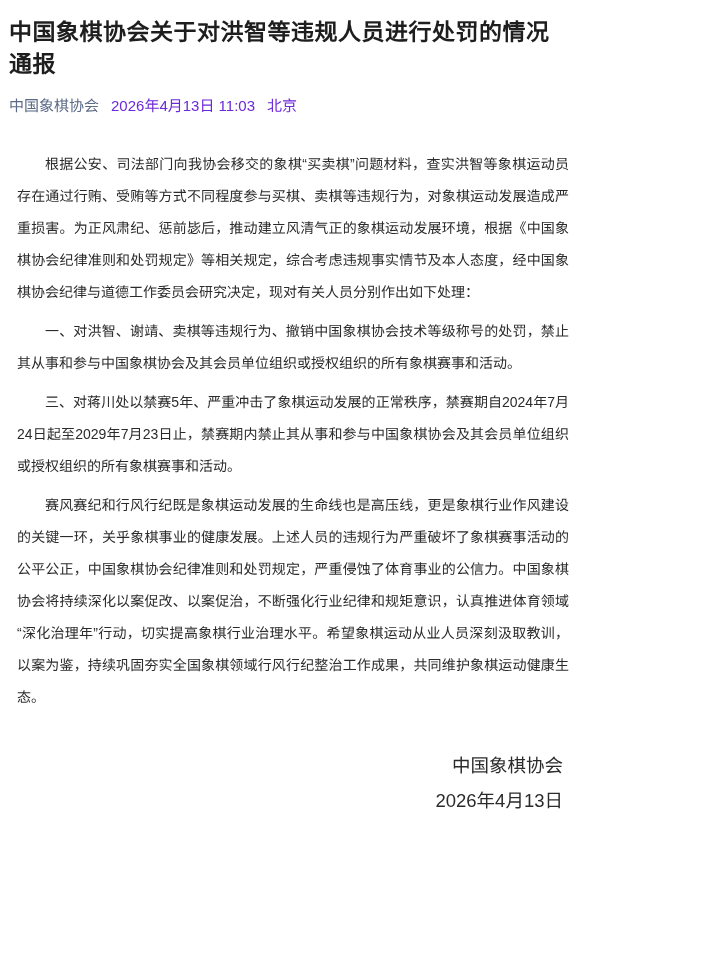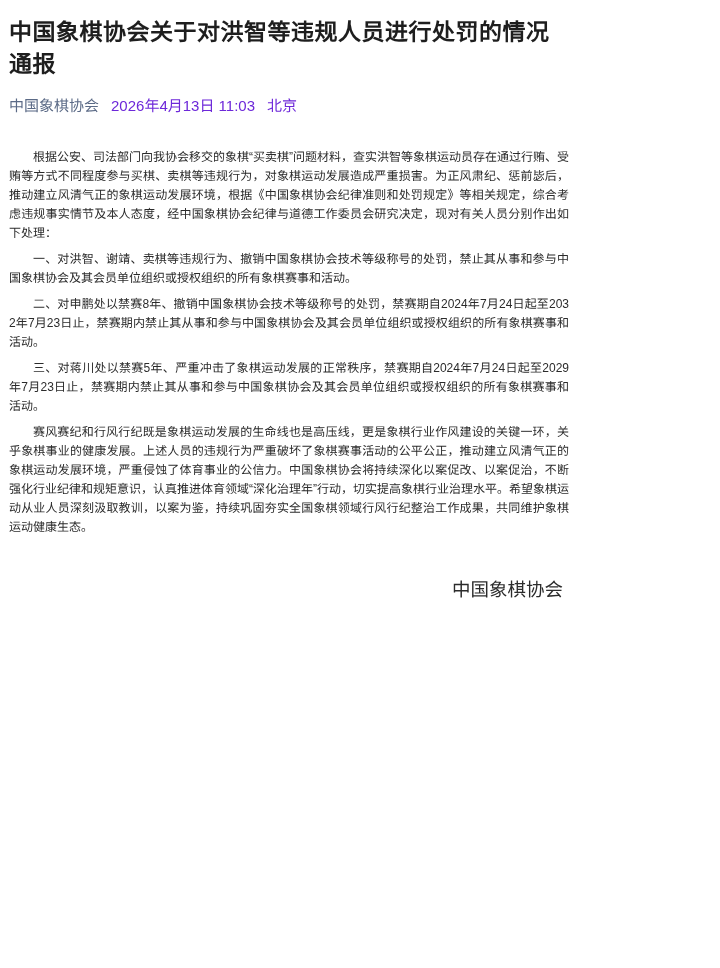--- a/index.html
+++ b/index.html
@@ -42,23 +42,23 @@
     color: #5b6a86;
     cursor: pointer;
   }
   .byline .meta {
     color: #6d28d9;
   }
   .content {
     margin-top: 32px;
   }
   .content p {
-    margin: 0 0 7px 4px;
-    font-size: 12px;
-    line-height: 19px;
+    margin: 0 0 7px 12px;
+    font-size: 14px;
+    line-height: 32px;
     color: #2b2b2b;
     text-align: justify;
     text-justify: inter-ideograph;
     text-indent: 2em;
     word-break: break-all;
   }
   .signature {
     margin-top: 38px;
     padding-right: 6px;
     text-align: right;
@@ -82,22 +82,22 @@
 
   <div class="byline">
     <span class="author">中国象棋协会</span>
     <span class="meta">2026年4月13日 11:03</span>
     <span class="meta">北京</span>
   </div>
 
   <div class="content">
     <p>根据公安、司法部门向我协会移交的象棋“买卖棋”问题材料，查实洪智等象棋运动员存在通过行贿、受贿等方式不同程度参与买棋、卖棋等违规行为，对象棋运动发展造成严重损害。为正风肃纪、惩前毖后，推动建立风清气正的象棋运动发展环境，根据《中国象棋协会纪律准则和处罚规定》等相关规定，综合考虑违规事实情节及本人态度，经中国象棋协会纪律与道德工作委员会研究决定，现对有关人员分别作出如下处理：</p>
     <p>一、对洪智、谢靖、卖棋等违规行为、撤销中国象棋协会技术等级称号的处罚，禁止其从事和参与中国象棋协会及其会员单位组织或授权组织的所有象棋赛事和活动。</p>
-    <p>二、对申鹏处以禁赛8年、撤销中国象棋协会技术等级称号的处罚，禁赛期自2024年7月24日起至2032年7月23日止，禁赛期内禁止其从事和参与中国象棋协会及其会员单位组织或授权组织的所有象棋赛事和活动。</p>
     <p>三、对蒋川处以禁赛5年、严重冲击了象棋运动发展的正常秩序，禁赛期自2024年7月24日起至2029年7月23日止，禁赛期内禁止其从事和参与中国象棋协会及其会员单位组织或授权组织的所有象棋赛事和活动。</p>
-    <p>赛风赛纪和行风行纪既是象棋运动发展的生命线也是高压线，更是象棋行业作风建设的关键一环，关乎象棋事业的健康发展。上述人员的违规行为严重破坏了象棋赛事活动的公平公正，推动建立风清气正的象棋运动发展环境，严重侵蚀了体育事业的公信力。中国象棋协会将持续深化以案促改、以案促治，不断强化行业纪律和规矩意识，认真推进体育领域“深化治理年”行动，切实提高象棋行业治理水平。希望象棋运动从业人员深刻汲取教训，以案为鉴，持续巩固夯实全国象棋领域行风行纪整治工作成果，共同维护象棋运动健康生态。</p>
+    <p>赛风赛纪和行风行纪既是象棋运动发展的生命线也是高压线，更是象棋行业作风建设的关键一环，关乎象棋事业的健康发展。上述人员的违规行为严重破坏了象棋赛事活动的公平公正，中国象棋协会纪律准则和处罚规定，严重侵蚀了体育事业的公信力。中国象棋协会将持续深化以案促改、以案促治，不断强化行业纪律和规矩意识，认真推进体育领域“深化治理年”行动，切实提高象棋行业治理水平。希望象棋运动从业人员深刻汲取教训，以案为鉴，持续巩固夯实全国象棋领域行风行纪整治工作成果，共同维护象棋运动健康生态。</p>
   </div>
 
   <div class="signature">
     <span class="sig-line sig-org">中国象棋协会</span>
+    <span class="sig-line">2026年4月13日</span>
   </div>
 
 </div>
 
 </body></html>

